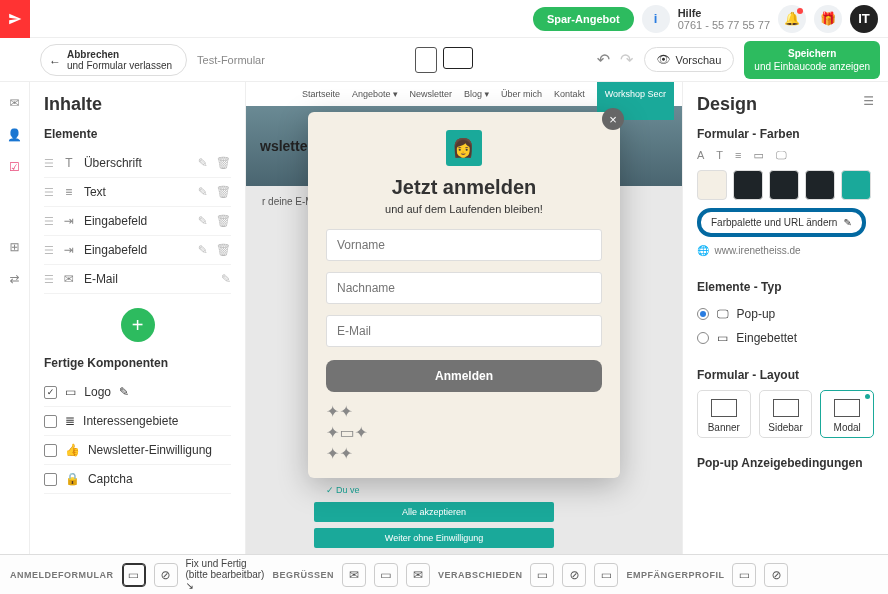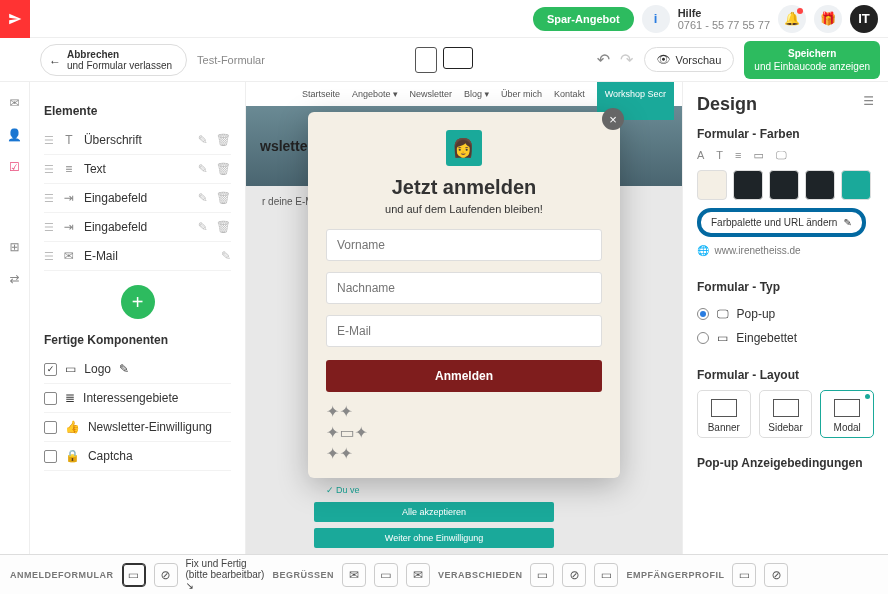--- a/index.html
+++ b/index.html
@@ -41,21 +41,21 @@
 .site-nav{height:24px;background:#fff;display:flex;align-items:center;justify-content:flex-end;gap:12px;padding:0 8px;font-size:9px;color:#555}
 .site-nav .ws{background:#1aa99a;color:#fff;padding:21px 8px;font-size:9px}
 .hero{height:80px;background:linear-gradient(#6a8a94,#4a6570);display:flex;align-items:center;padding-left:14px;color:#222;font-size:14px;font-weight:bold}
 .overlay{position:absolute;inset:0}
 .popup{position:absolute;left:62px;top:30px;width:312px;background:#f4efe5;border-radius:6px;padding:18px 18px 14px;box-shadow:0 8px 30px rgba(0,0,0,.25)}
 .popup .close{position:absolute;right:-4px;top:-4px;width:22px;height:22px;border-radius:50%;background:#666;color:#fff;display:flex;align-items:center;justify-content:center;font-size:13px;cursor:pointer}
 .popup .av{width:36px;height:36px;background:#1aa99a;margin:0 auto 10px;border-radius:3px;display:flex;align-items:center;justify-content:center;font-size:18px}
 .popup h1{font-size:20px;text-align:center;margin-bottom:4px}
 .popup .sub{text-align:center;font-size:11px;margin-bottom:14px}
 .popup input{width:100%;padding:8px 10px;margin-bottom:11px;border:1px solid #ddd;border-radius:3px;font-size:12px}
-.popup .submit{width:100%;background:#7f1d1d;color:#fff;text-align:center;padding:9px;border-radius:3px;font-weight:bold;cursor:pointer;margin-top:2px}
+.popup .submit{width:100%;background:#737373;color:#fff;text-align:center;padding:9px;border-radius:8px;font-weight:bold;cursor:pointer;margin-top:2px}
 .popup .legal{font-size:8.5px;color:#666;margin-top:10px;display:flex;gap:8px;line-height:1.3}
 .popup .legal .stars{font-size:16px;color:#888}
 .below{position:absolute;left:68px;top:420px;display:flex;flex-direction:column;gap:6px}
 .cookie-btn{width:240px;background:#1aa99a;color:#fff;font-size:9px;padding:5px;text-align:center;border-radius:2px}
 .swatches{display:flex;gap:6px;margin:8px 0}
 .sw{width:30px;height:30px;border-radius:4px;border:1px solid #ddd;cursor:pointer}
 .palette-btn{border:4px solid #0369a1;border-radius:14px;padding:5px 10px;font-size:10px;display:inline-flex;align-items:center;gap:6px;cursor:pointer}
 .url-row{font-size:10px;color:#777;margin-top:8px;display:flex;align-items:center;gap:5px}
 .radio-row{display:flex;align-items:center;gap:8px;padding:5px 0;font-size:12px}
 .radio{width:12px;height:12px;border:1.5px solid #888;border-radius:50%;display:flex;align-items:center;justify-content:center}
@@ -127,20 +127,21 @@
   <div class="rail">
     <span>✉</span>
     <span>👤</span>
     <span class="act">☑</span>
     <div style="height:30px"></div>
     <span>⊞</span>
     <span>⇄</span>
   </div>
 
   <div class="panel left">
+    <h2>Inhalte</h2>
     <h3>Elemente</h3>
     <div id="elements">
         <div class="el-row">
           <span class="drag">☰</span>
           <span class="ic">T</span>
           <span class="lbl">Überschrift</span>
           <span class="act">✎</span>
           <span class="act">🗑</span>
         </div>
         <div class="el-row">
@@ -258,21 +259,21 @@
       </div>
     <div class="palette-btn">
       <span>Farbpalette und URL ändern</span>
       <span>✎</span>
     </div>
     <div class="url-row">
       <span>🌐</span>
       <span>www.irenetheiss.de</span>
     </div>
 
-    <h3 style="margin-top:24px">Formular - Typ</h3>
+    <h3 style="margin-top:24px">Elemente - Typ</h3>
     <div class="radio-row">
       <span class="radio on"></span>
       <span>🖵</span>
       <span>Pop-up</span>
     </div>
     <div class="radio-row">
       <span class="radio"></span>
       <span>▭</span>
       <span>Eingebettet</span>
     </div>

